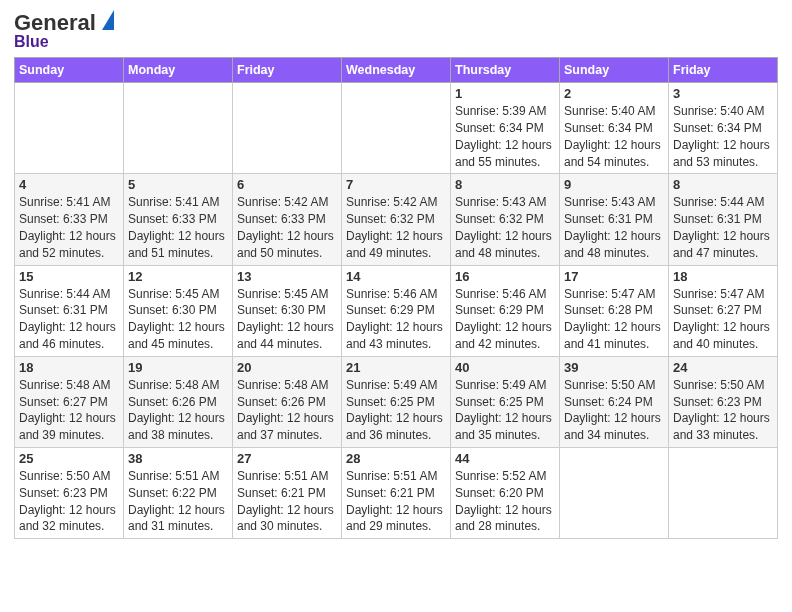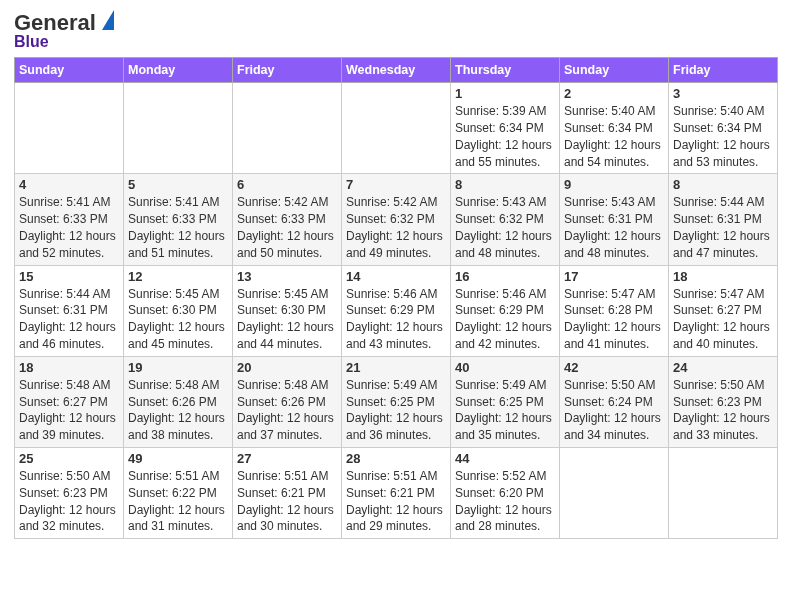--- a/index.html
+++ b/index.html
@@ -223,35 +223,35 @@
           </td>
           <td>
             <span class="day-number">21</span>
             <div class="day-info">Sunrise: 5:49 AM<br>Sunset: 6:25 PM<br>Daylight: 12 hours and 36 minutes.</div>
           </td>
           <td>
             <span class="day-number">40</span>
             <div class="day-info">Sunrise: 5:49 AM<br>Sunset: 6:25 PM<br>Daylight: 12 hours and 35 minutes.</div>
           </td>
           <td>
-            <span class="day-number">42</span>
+            <span class="day-number">39</span>
             <div class="day-info">Sunrise: 5:50 AM<br>Sunset: 6:24 PM<br>Daylight: 12 hours and 34 minutes.</div>
           </td>
           <td>
             <span class="day-number">24</span>
             <div class="day-info">Sunrise: 5:50 AM<br>Sunset: 6:23 PM<br>Daylight: 12 hours and 33 minutes.</div>
           </td>
         </tr>
         <tr>
           <td>
             <span class="day-number">25</span>
             <div class="day-info">Sunrise: 5:50 AM<br>Sunset: 6:23 PM<br>Daylight: 12 hours and 32 minutes.</div>
           </td>
           <td>
-            <span class="day-number">49</span>
+            <span class="day-number">38</span>
             <div class="day-info">Sunrise: 5:51 AM<br>Sunset: 6:22 PM<br>Daylight: 12 hours and 31 minutes.</div>
           </td>
           <td>
             <span class="day-number">27</span>
             <div class="day-info">Sunrise: 5:51 AM<br>Sunset: 6:21 PM<br>Daylight: 12 hours and 30 minutes.</div>
           </td>
           <td>
             <span class="day-number">28</span>
             <div class="day-info">Sunrise: 5:51 AM<br>Sunset: 6:21 PM<br>Daylight: 12 hours and 29 minutes.</div>
           </td>

